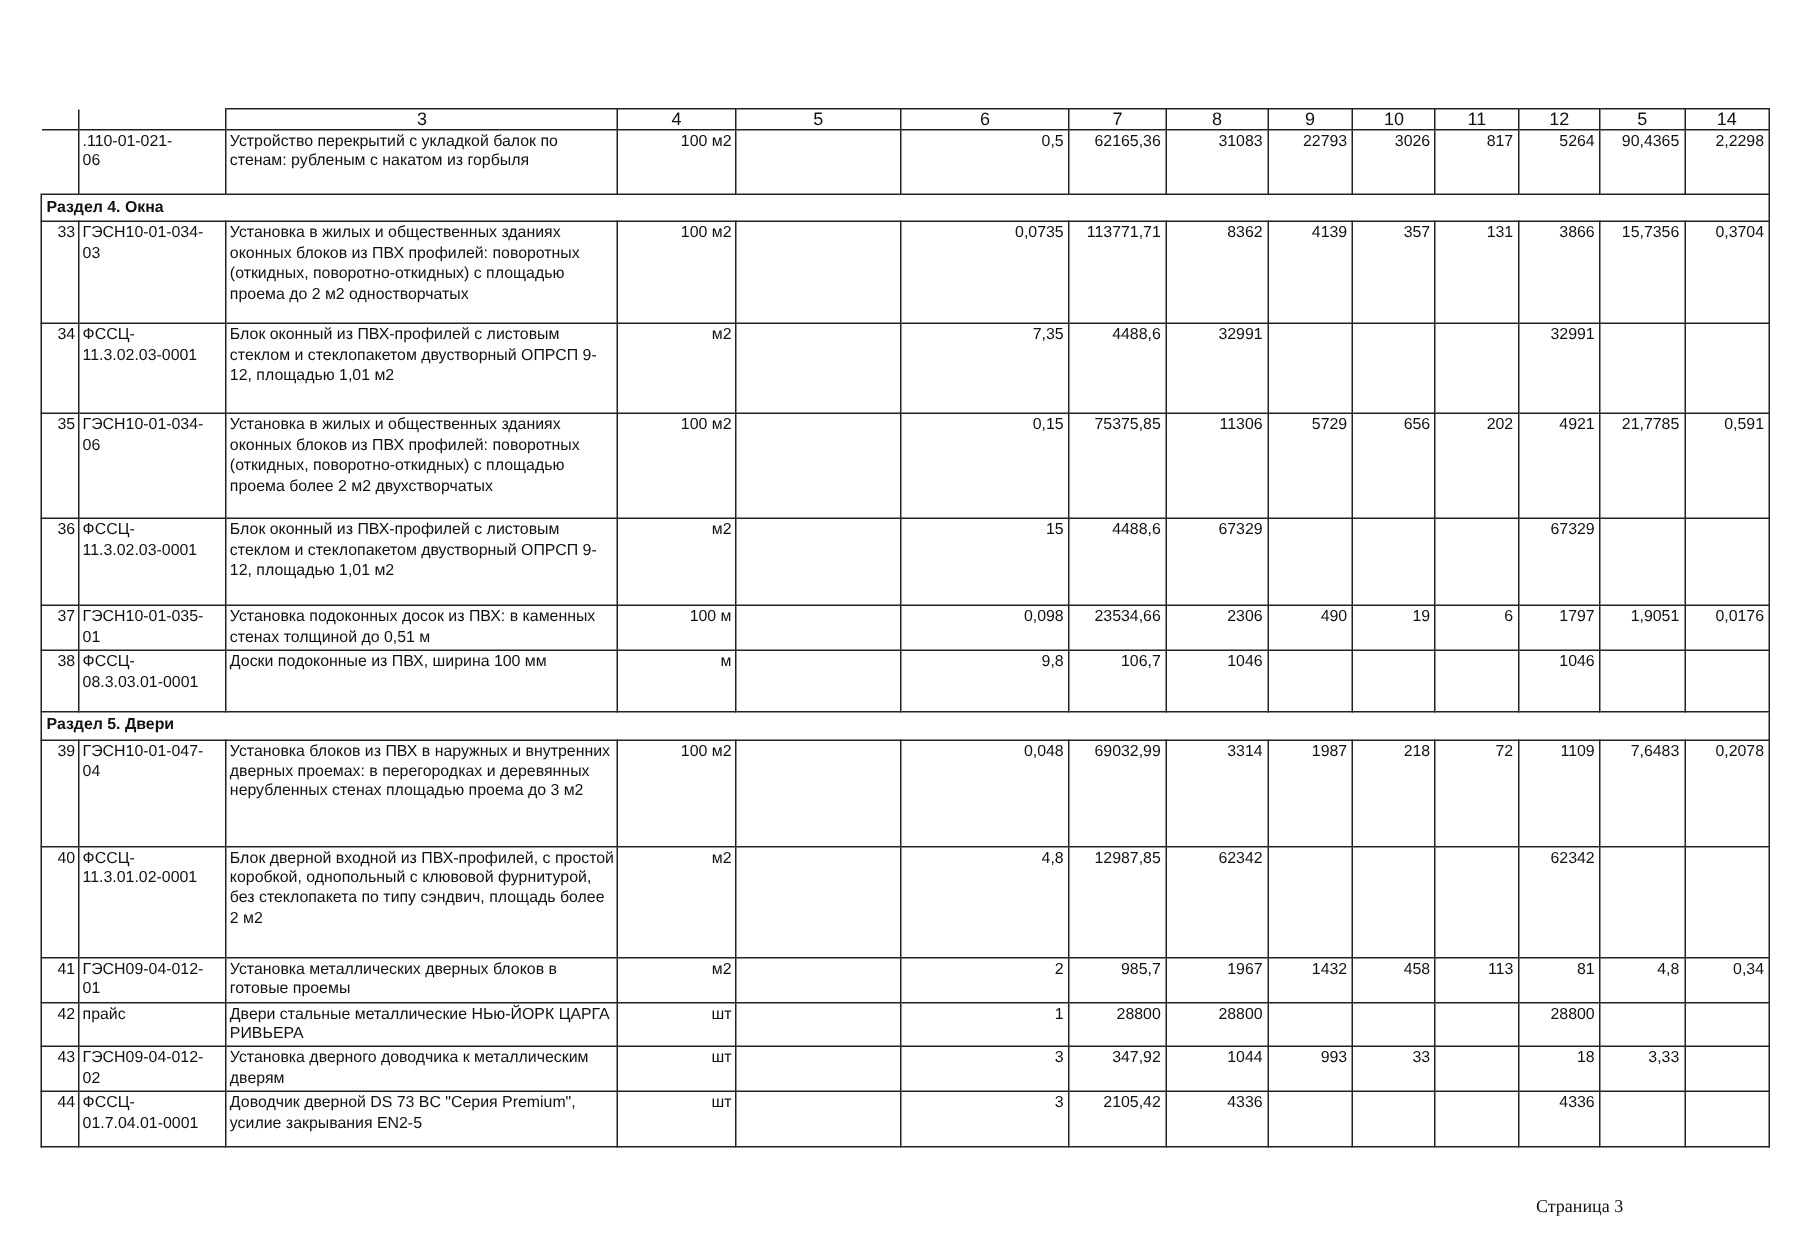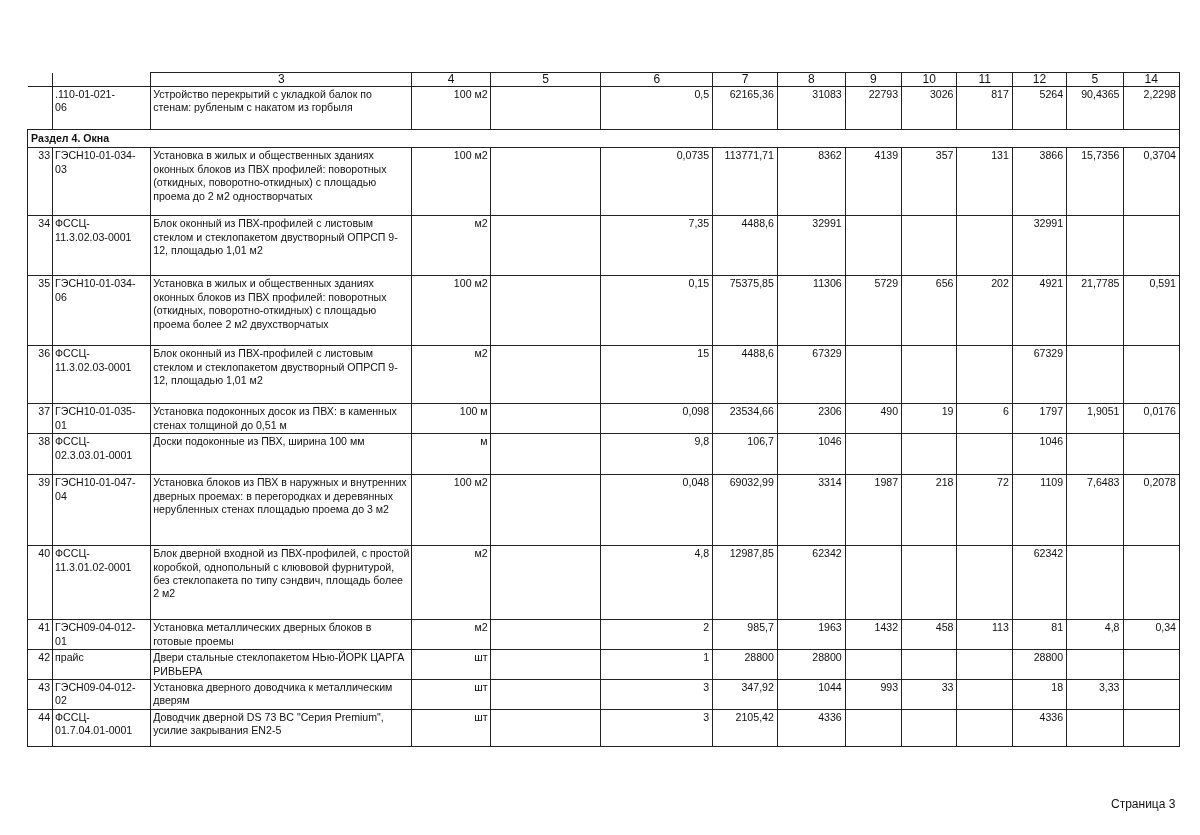--- a/index.html
+++ b/index.html
@@ -6,21 +6,21 @@
   body { width: 1200px; height: 835px; position: relative; overflow: hidden;
          font-family: "Liberation Sans", sans-serif; color: #111; }
   .sheet { position: absolute; left: 27px; top: 72px; width: 1153px; }
   table { border-collapse: collapse; table-layout: fixed; width: 1153px; font-size: 10.6px; line-height: 13.4px; }
   td { border: 1.5px solid #222; vertical-align: top; padding: 1px 2px; overflow: hidden; }
   .hdr td { text-align: center; font-size: 12px; line-height: 13px; padding: 0 2px; }
   .ctr { text-align: right; }
   .code { font-weight: normal; }
   .n { text-align: right; padding-right: 3px; }
   .section td { font-weight: bold; padding: 2px 3px; border-left: 1.5px solid #222; border-right: 1.5px solid #222; }
-  .page-num { position: absolute; left: 1111px; top: 797px; font-family: Liberation Sans, sans-serif; font-size: 12px; color: #111; }
+  .page-num { position: absolute; left: 1024px; top: 797px; font-family: Liberation Serif, serif; font-size: 12px; color: #111; }
 </style>
 </head>
 <body>
 
 <div class="sheet">
   <table>
     <colgroup>
       <col style="width:24px">
         <col style="width:94px">
         <col style="width:250px">
@@ -147,33 +147,36 @@
           <td class="n">2306</td>
           <td class="n">490</td>
           <td class="n">19</td>
           <td class="n">6</td>
           <td class="n">1797</td>
           <td class="n">1,9051</td>
           <td class="n">0,0176</td>
         </tr>
         <tr style="height: 41px;">
           <td class="ctr">38</td>
-          <td class="code"><span>ФССЦ-</span><br><span>02.3.03.01-0001</span></td>
+          <td class="code"><span>ФССЦ-</span><br><span>08.3.03.01-0001</span></td>
           <td>Доски подоконные из ПВХ, ширина 100 мм</td>
           <td class="ctr">м</td>
           <td class="n"></td>
           <td class="n">9,8</td>
           <td class="n">106,7</td>
           <td class="n">1046</td>
           <td class="n"></td>
           <td class="n"></td>
           <td class="n"></td>
           <td class="n">1046</td>
           <td class="n"></td>
           <td class="n"></td>
+        </tr>
+        <tr class="section">
+          <td colspan="14">Раздел 5. Двери</td>
         </tr>
         <tr style="height: 71px;">
           <td class="ctr">39</td>
           <td class="code"><span>ГЭСН10-01-047-</span><br><span>04</span></td>
           <td>Установка блоков из ПВХ в наружных и внутренних дверных проемах: в перегородках и деревянных нерубленных стенах площадью проема до 3 м2</td>
           <td class="ctr">100 м2</td>
           <td class="n"></td>
           <td class="n">0,048</td>
           <td class="n">69032,99</td>
           <td class="n">3314</td>
@@ -201,32 +204,32 @@
           <td class="n"></td>
         </tr>
         <tr style="height: 30px;">
           <td class="ctr">41</td>
           <td class="code"><span>ГЭСН09-04-012-</span><br><span>01</span></td>
           <td>Установка металлических дверных блоков в готовые проемы</td>
           <td class="ctr">м2</td>
           <td class="n"></td>
           <td class="n">2</td>
           <td class="n">985,7</td>
-          <td class="n">1963</td>
+          <td class="n">1967</td>
           <td class="n">1432</td>
           <td class="n">458</td>
           <td class="n">113</td>
           <td class="n">81</td>
           <td class="n">4,8</td>
           <td class="n">0,34</td>
         </tr>
         <tr style="height: 27px;">
           <td class="ctr">42</td>
           <td class="code"><span>прайс</span><br><span></span></td>
-          <td>Двери стальные стеклопакетом НЬю-ЙОРК ЦАРГА РИВЬЕРА</td>
+          <td>Двери стальные металлические НЬю-ЙОРК ЦАРГА РИВЬЕРА</td>
           <td class="ctr">шт</td>
           <td class="n"></td>
           <td class="n">1</td>
           <td class="n">28800</td>
           <td class="n">28800</td>
           <td class="n"></td>
           <td class="n"></td>
           <td class="n"></td>
           <td class="n">28800</td>
           <td class="n"></td>

